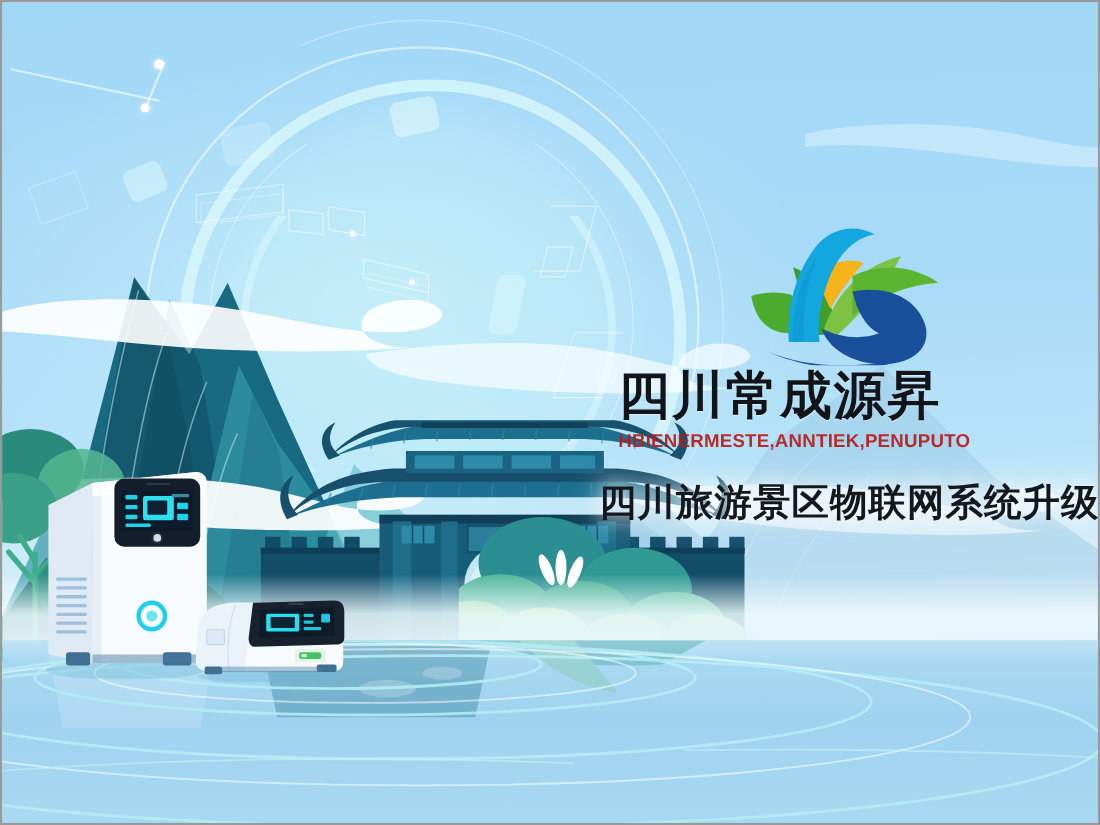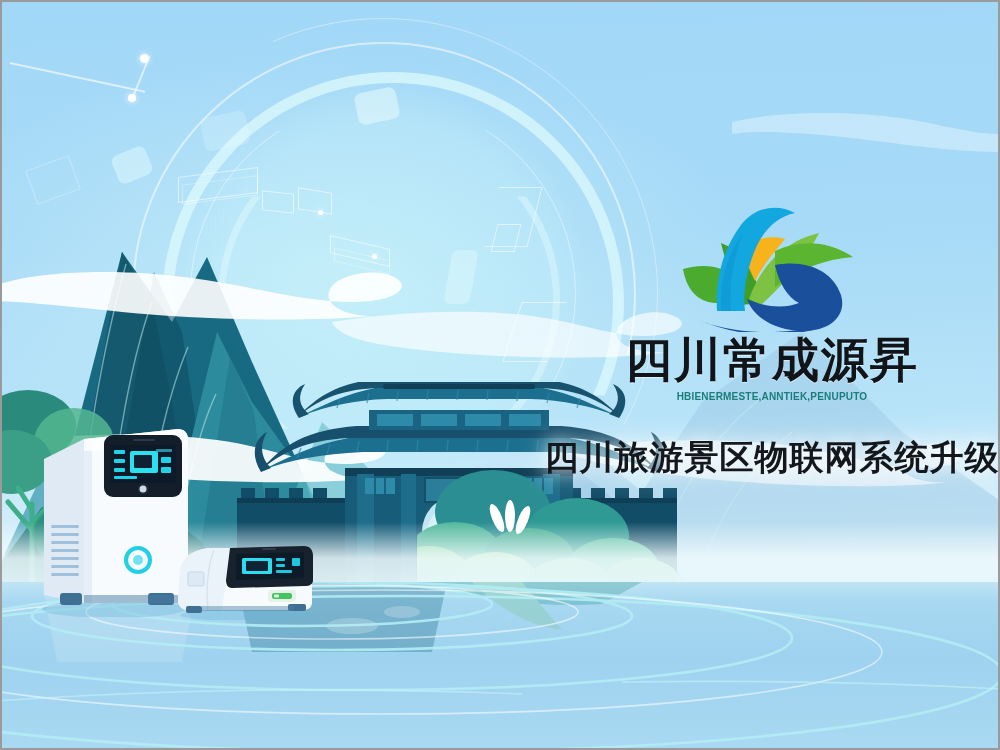--- a/index.html
+++ b/index.html
@@ -69,32 +69,32 @@
   .water{
     position:absolute;left:0;right:0;top:580px;bottom:0;
     background:linear-gradient(180deg,#bfe4f4 0%,#a8d8f1 12%,#9ed2ef 45%,#a9d9f2 100%);
   }
   .haze{
     position:absolute;left:0;right:0;top:520px;height:66px;
     background:linear-gradient(180deg,rgba(255,255,255,0) 0%,rgba(240,251,253,.85) 55%,rgba(232,248,253,.95) 100%);
   }
 
   
-  .brand{position:absolute;left:560px;top:205px;width:420px;text-align:center;}
+  .brand{position:absolute;left:560px;top:205px;width:420px;}
   .logo-mark{position:relative;width:230px;height:125px;margin:0 auto;}
   .company-name{
     margin-top:4px;
     font-size:47px;font-weight:700;color:#111418;
     letter-spacing:2px;line-height:1;
     font-family:"DejaVu Sans","Liberation Sans",sans-serif;
     text-shadow:0 1px 0 rgba(255,255,255,.5);
   }
   .company-sub{
     margin-top:9px;
-    font-size:10px;font-weight:700;color:#0f766e;
+    font-size:17px;font-weight:700;color:#b91c1c;
     letter-spacing:.2px;line-height:1;
     font-family:"Liberation Sans",sans-serif;
     opacity:.92;
   }
   .headline{
     position:absolute;left:540px;top:437px;width:460px;
     text-align:center;
     font-size:34px;font-weight:700;color:#14181c;
     letter-spacing:1px;line-height:1.1;
     font-family:"DejaVu Sans","Liberation Sans",sans-serif;

